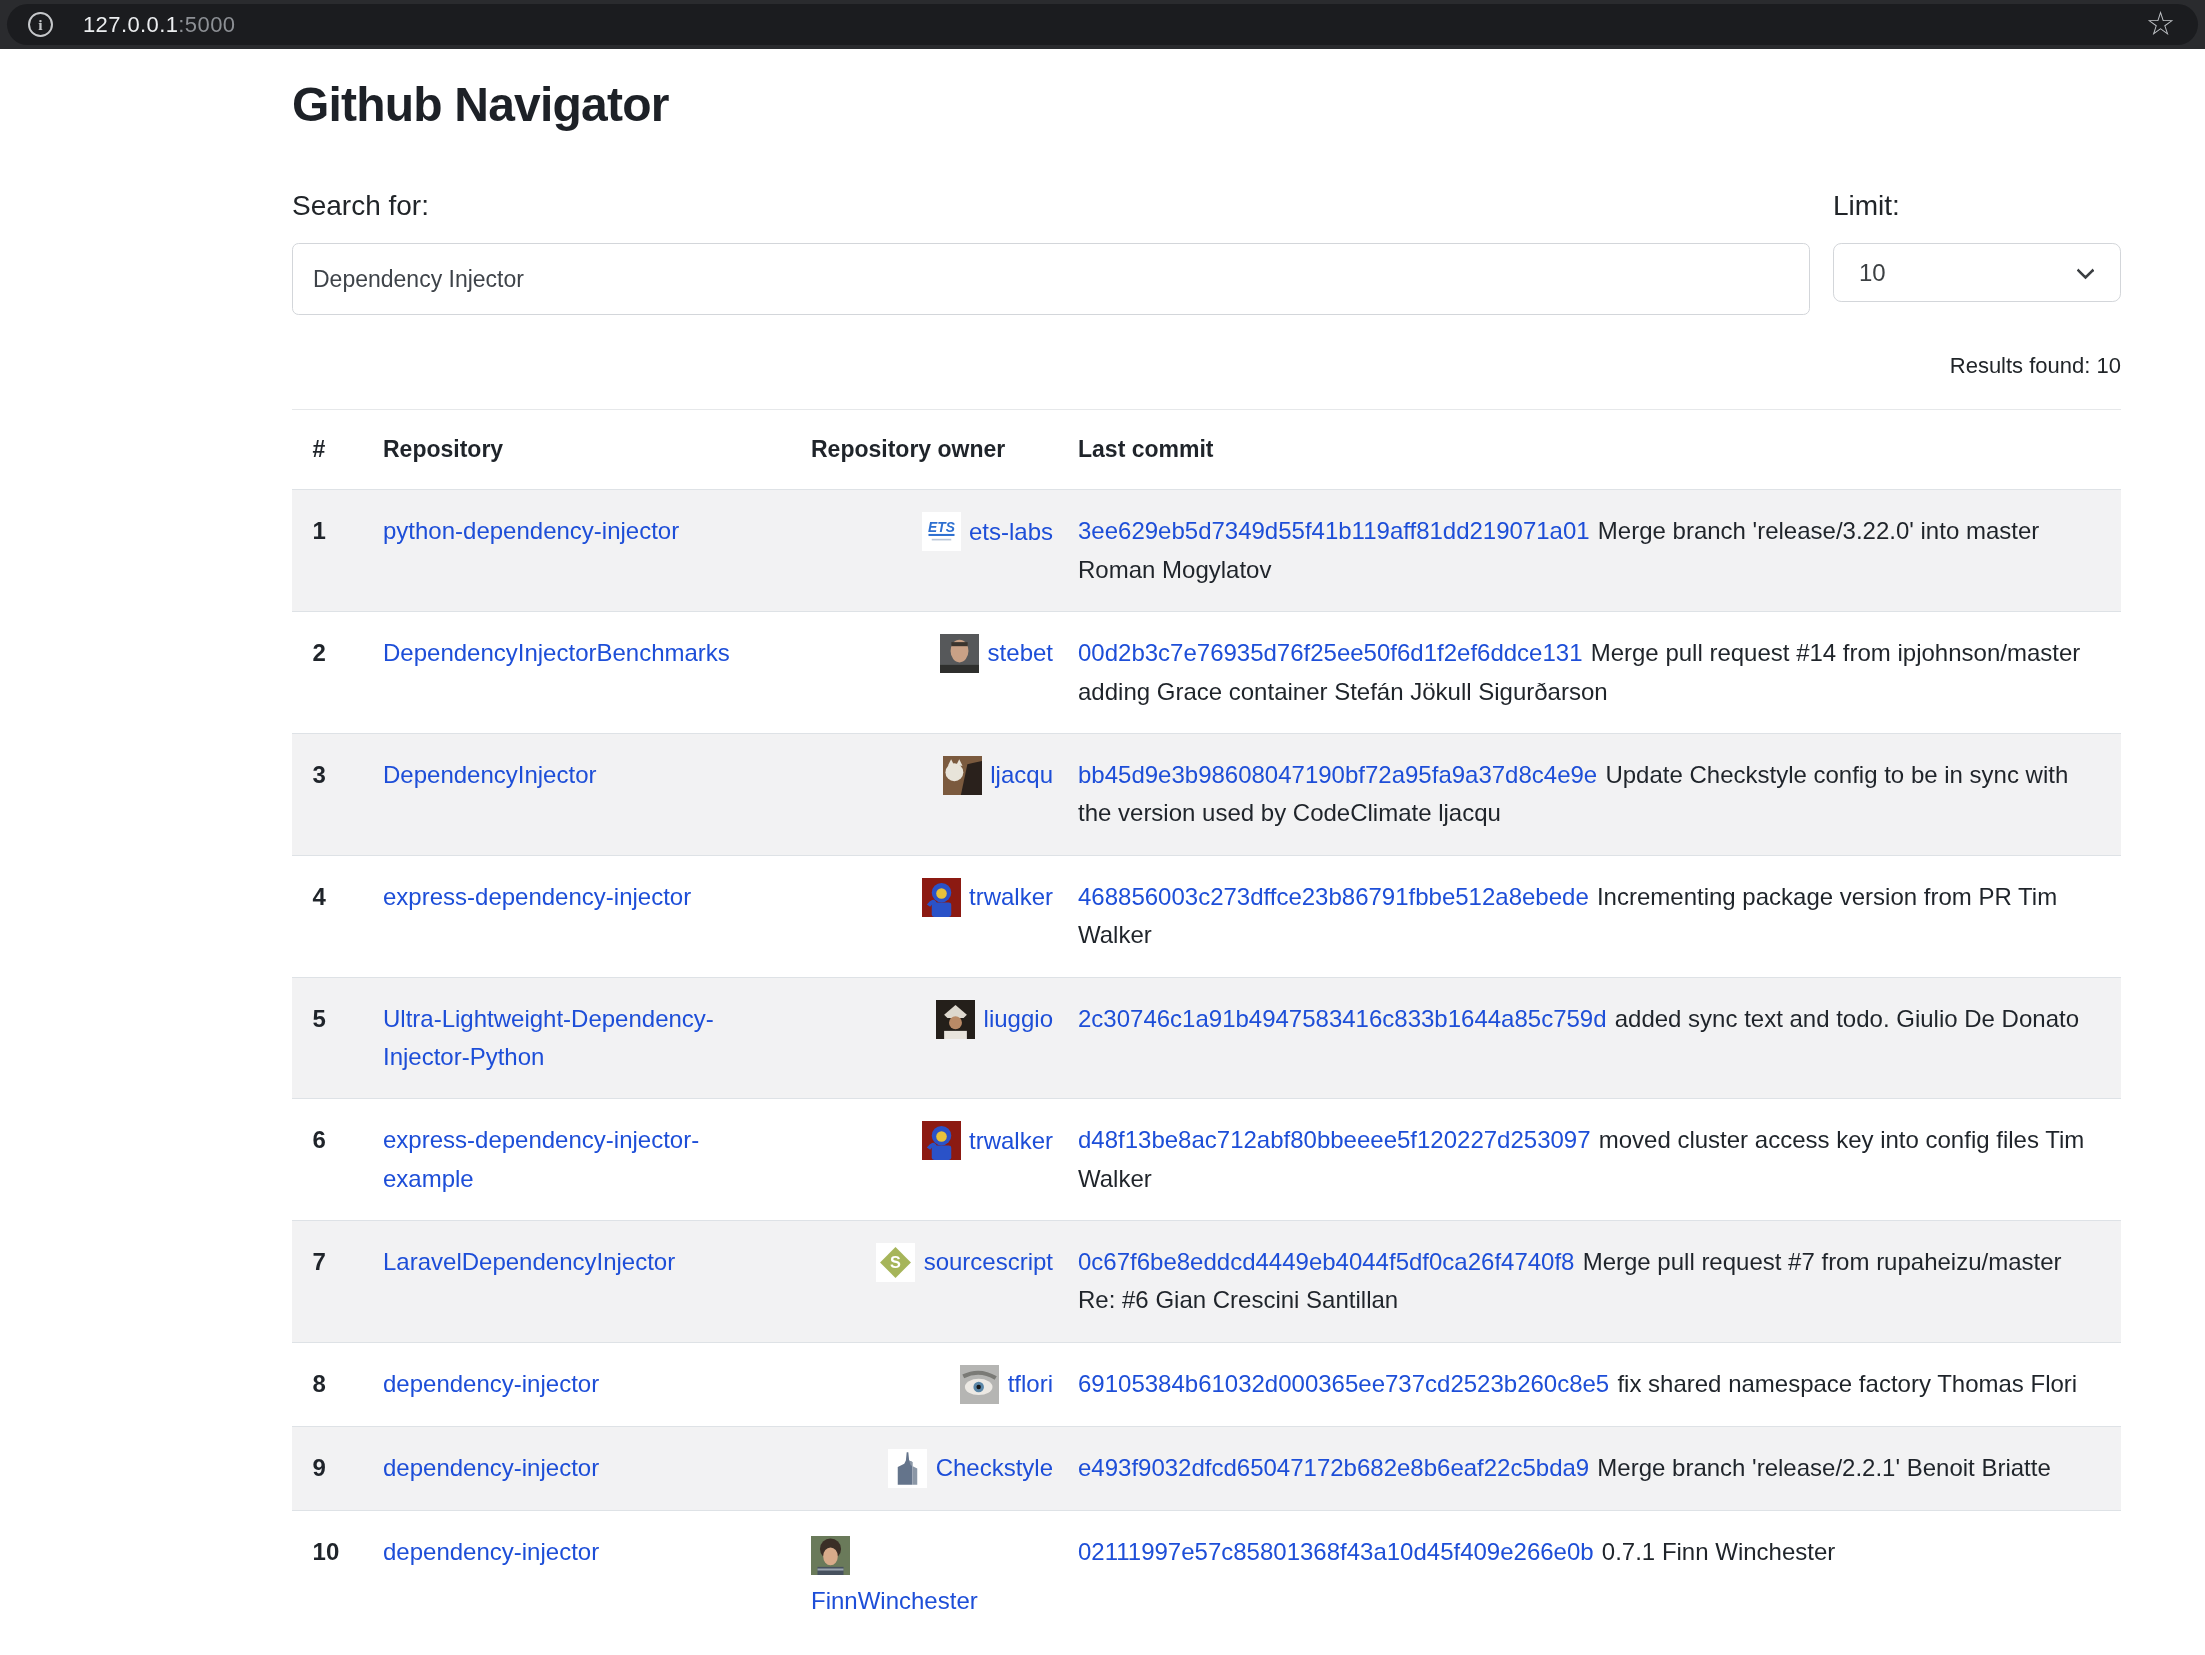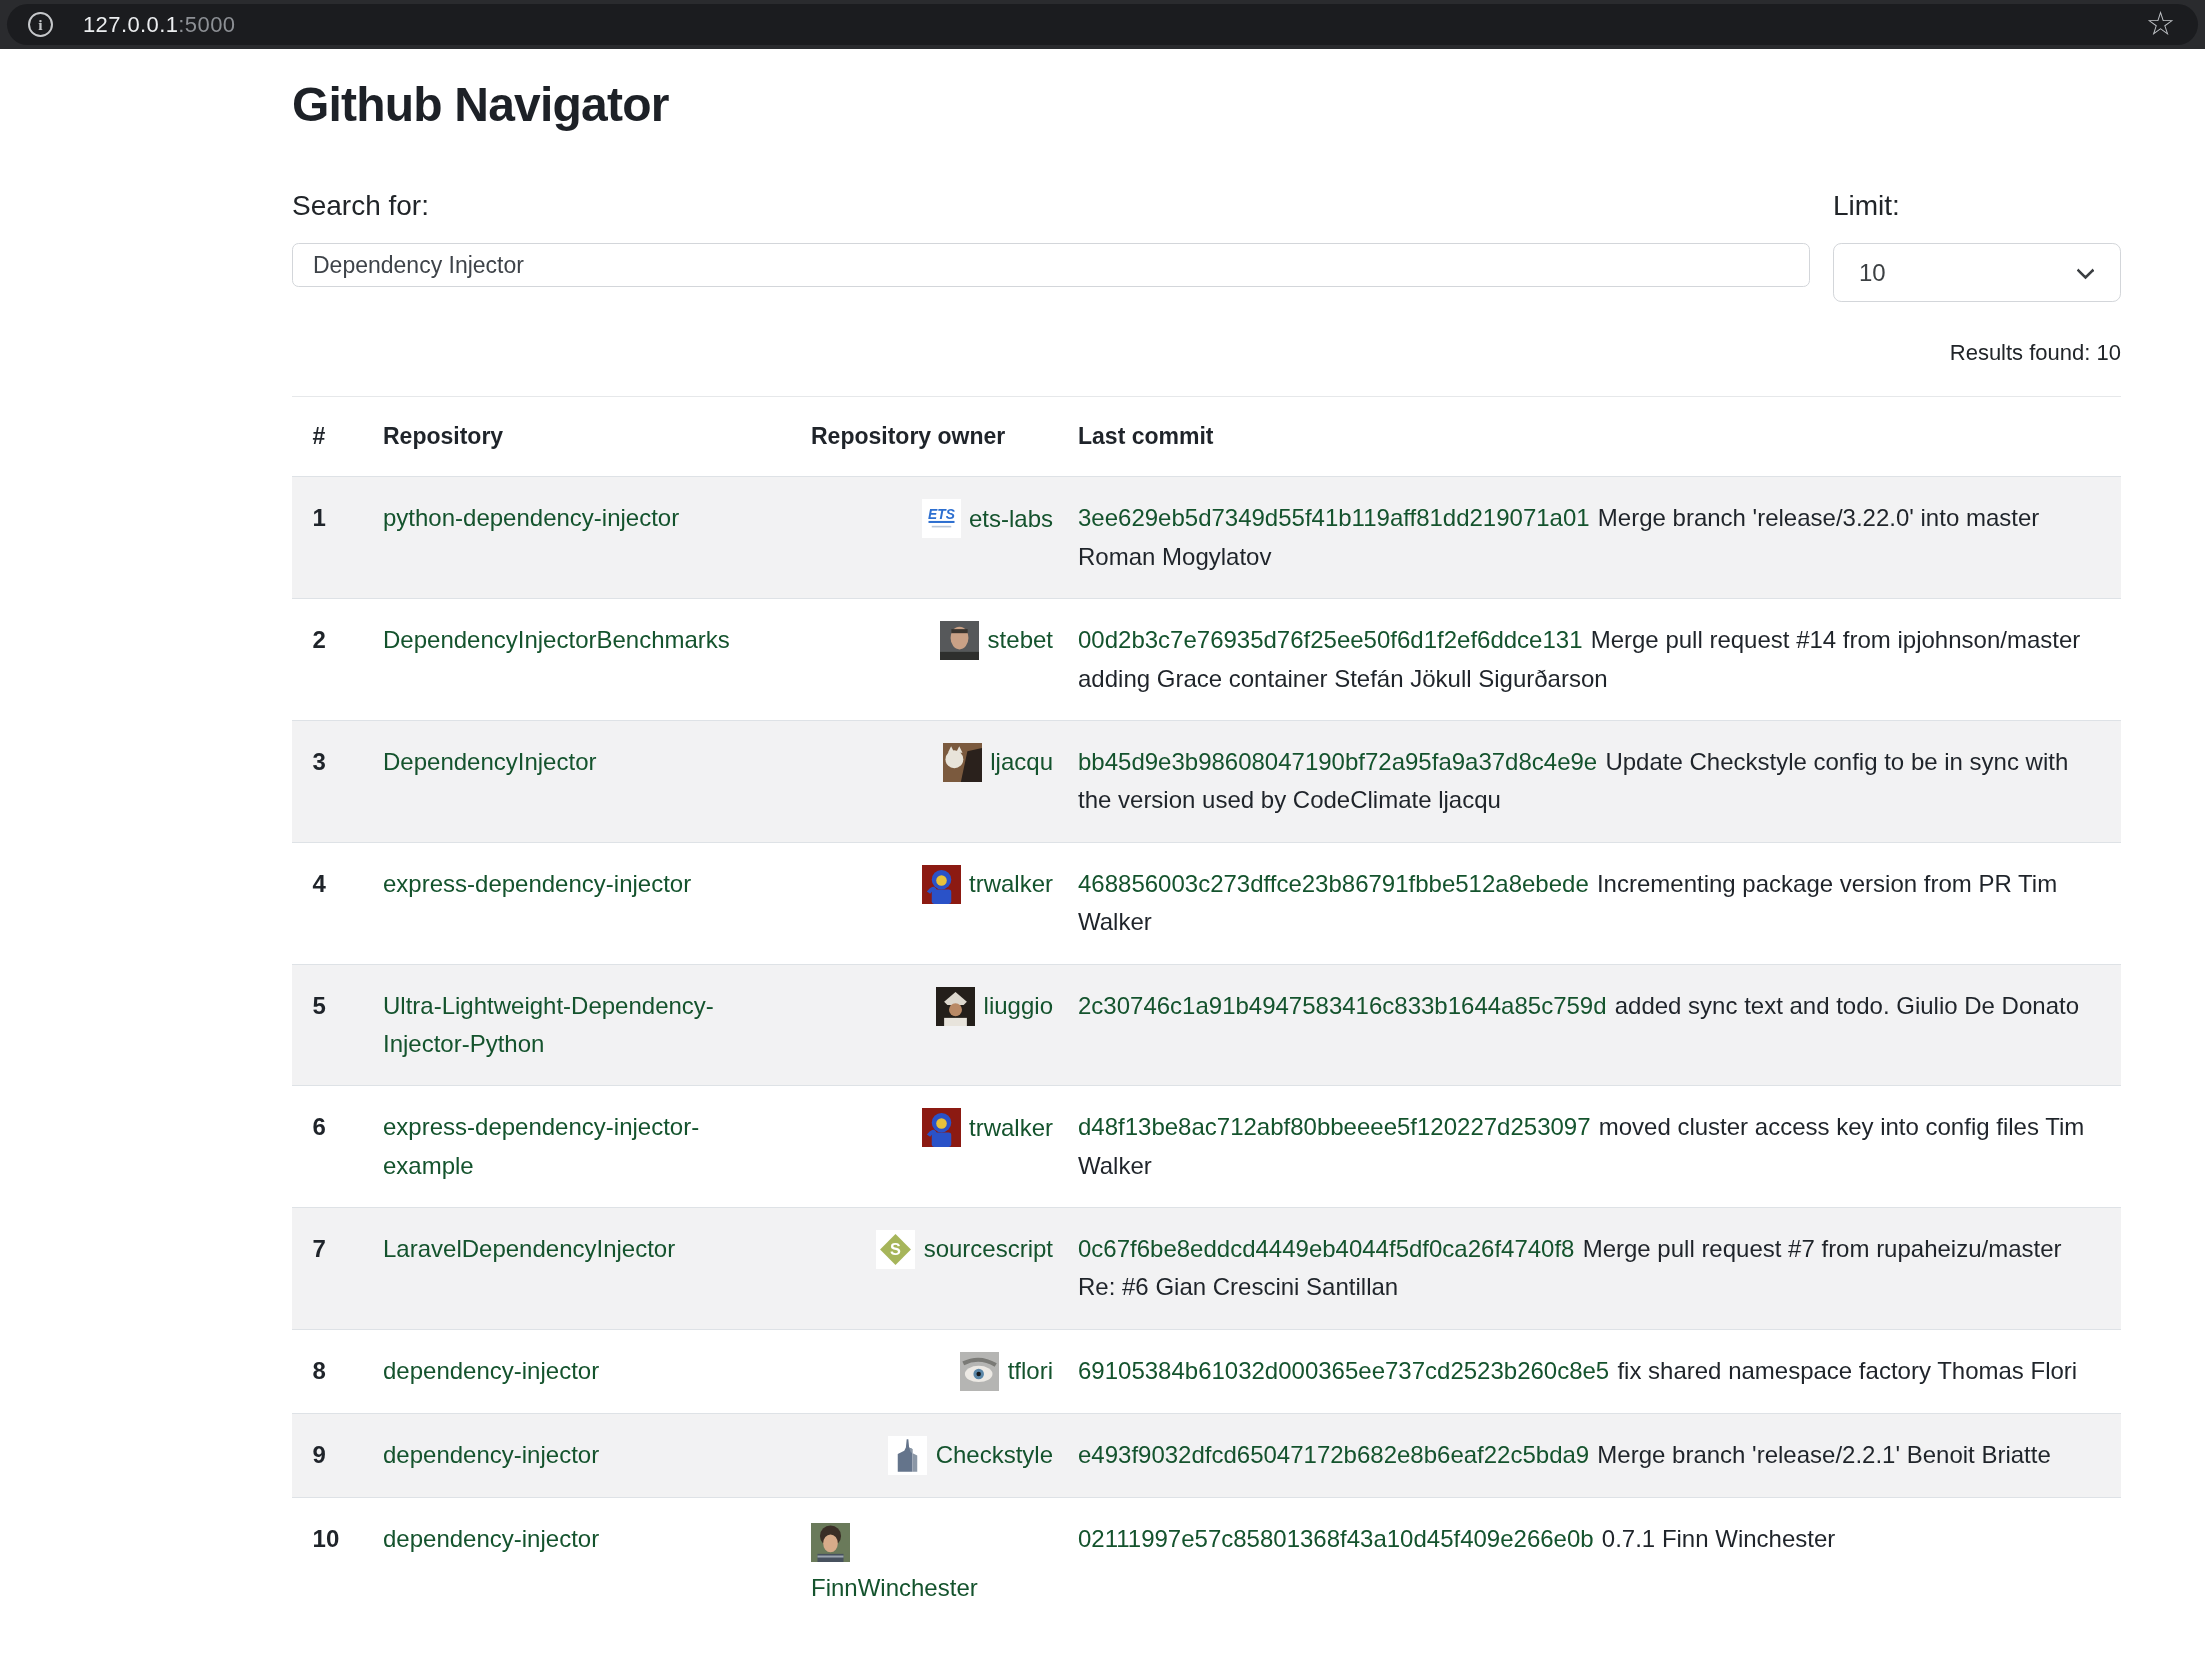--- a/index.html
+++ b/index.html
@@ -20,21 +20,21 @@
     font-size: 33px; color: #bfc2c6; line-height: 1; }
 
   
   .page { padding: 28px 84px 0 292px; }
   .page-title { font-size: 48px; font-weight: 700; color: #1d2127; letter-spacing: -0.8px; }
 
   .controls { display: flex; margin-top: 58px; }
   .search-group { width: 1518px; margin-right: 23px; }
   .limit-group { flex: 1; }
   .field-label { font-size: 28px; color: #212529; }
-  .search-input { margin-top: 21.4px; width: 100%; height: 44px; border: 1.6px solid #d3d6da;
+  .search-input { margin-top: 21.4px; width: 100%; height: 72px; border: 1.6px solid #d3d6da;
     border-radius: 6.6px; font-size: 23px; color: #3e4349; padding: 0 20px;
     font-family: "Liberation Sans", "DejaVu Sans", sans-serif; background: #fff; outline: none; }
   .limit-select { margin-top: 21.4px; width: 100%; height: 59px; border: 1.6px solid #d3d6da;
     border-radius: 8.2px; display: flex; align-items: center; padding: 0 25px;
     font-size: 24px; color: #3c4043; position: relative; background: #fff; cursor: default; }
   .chevron-down { position: absolute; right: 28px; top: 20px; width: 13px; height: 13px;
     border-right: 3.7px solid #3c4043; border-bottom: 3.7px solid #3c4043;
     transform: rotate(45deg); border-radius: 1.6px; }
 
   .results-line { margin-top: 38px; font-size: 22px; color: #212529; text-align: right; }
@@ -42,21 +42,21 @@
 
   
   table.repo-table { width: 100%; border-collapse: collapse; }
   th { text-align: left; font-size: 23px; font-weight: 700; color: #1f242a;
     padding: 26px 25px 26px 0; border-bottom: 0.8px solid #dee2e6; }
   th.col-num, td.cell-num { padding-left: 20.6px; }
   td { vertical-align: top; font-size: 24px; line-height: 1.6; color: #1f242a;
     padding: 22px 25px 22px 0; border-top: 0.8px solid #dee2e6; }
   tbody tr:nth-child(odd) { background: #f2f2f3; }
   td.cell-num { font-weight: 700; }
-  a.link { color: #14532d; text-decoration: none; cursor: pointer; }
+  a.link { color: #1d4ed8; text-decoration: none; cursor: pointer; }
   .owner { display: flex; align-items: center; justify-content: flex-end; }
   .owner .avatar { width: 39px; height: 39px; flex: 0 0 auto; margin-right: 8.2px; display: block; }
   .owner-stacked { display: block; }
   .owner-stacked .avatar { margin: 3.3px 0 6.6px 0; }
   .commit-hash { margin-right: 8.2px; }
 
   col.c-num { width: 91px; }
   col.c-repo { width: 428px; }
   col.c-owner { width: 267px; }
 </style>

